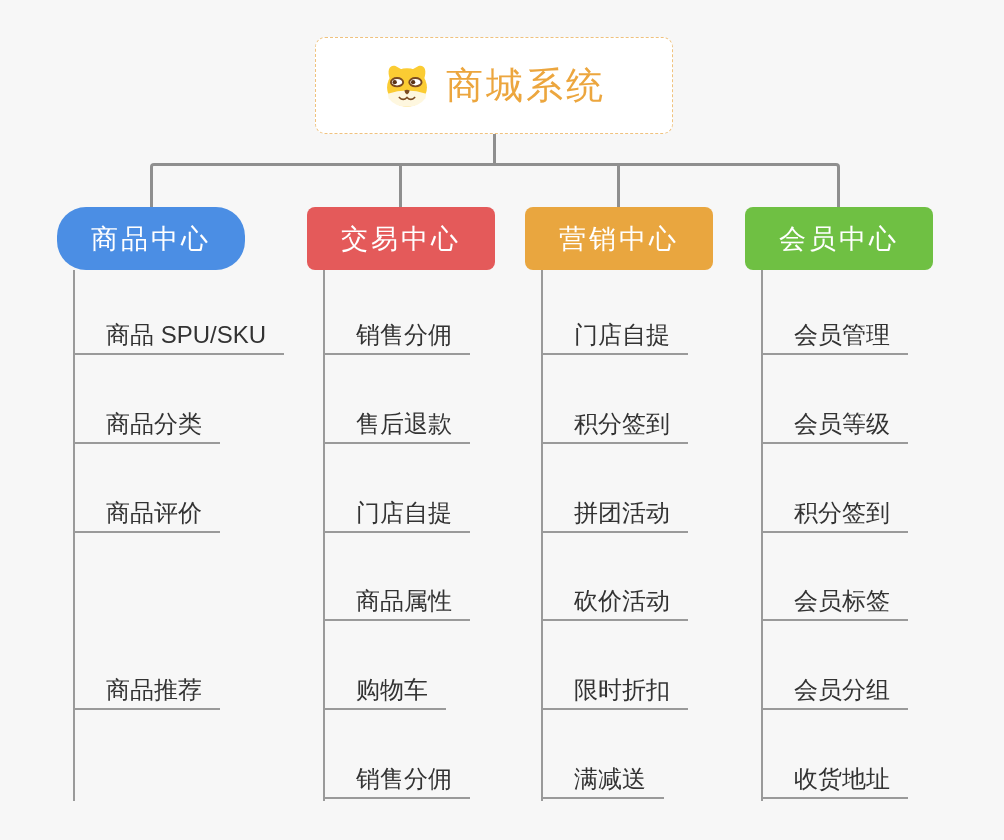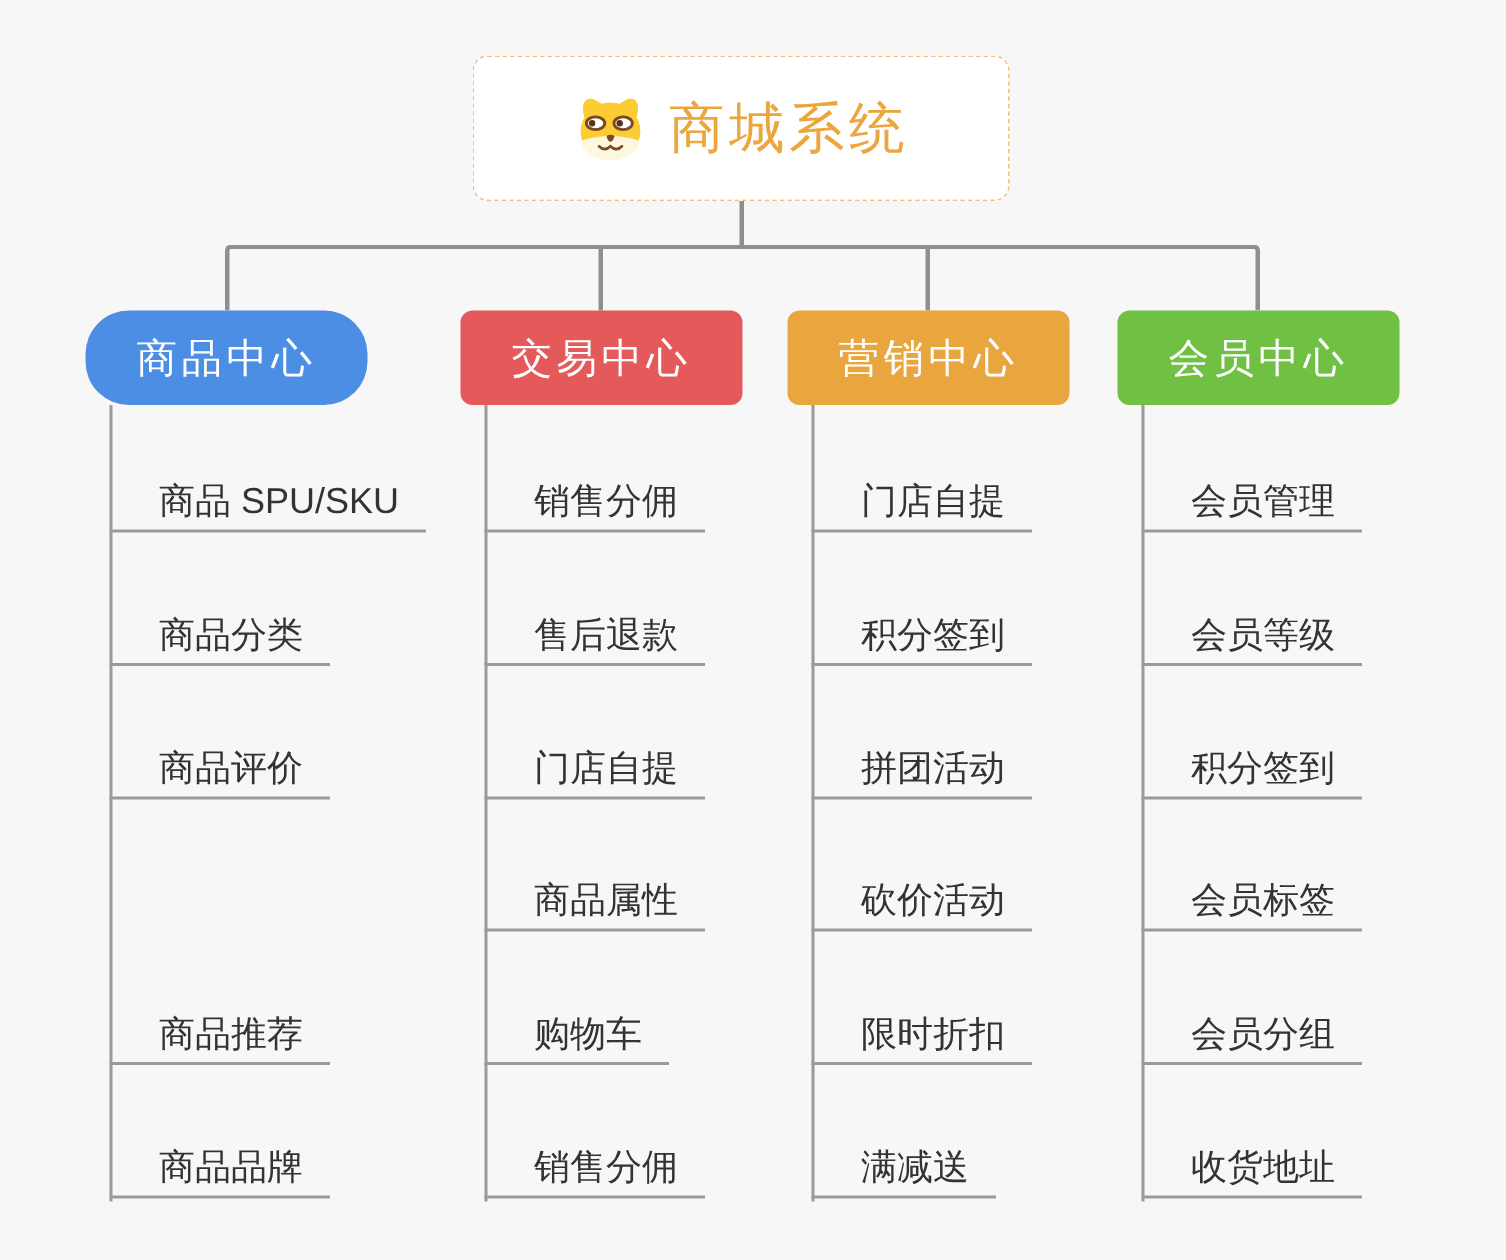--- a/index.html
+++ b/index.html
@@ -107,21 +107,20 @@
 
   <div class="branch-box" style="left: 57px; background-color: rgb(75, 142, 228); border-radius: 29px;">商品中心</div>
   <div class="branch-box" style="left: 307px; background-color: rgb(228, 90, 90);">交易中心</div>
   <div class="branch-box" style="left: 525px; background-color: rgb(233, 166, 63);">营销中心</div>
   <div class="branch-box" style="left: 745px; background-color: rgb(111, 192, 67);">会员中心</div>
 
   <div class="sub-item" style="left:73px;top:317px">商品 SPU/SKU</div>
   <div class="sub-item" style="left:73px;top:406px">商品分类</div>
   <div class="sub-item" style="left:73px;top:495px">商品评价</div>
   <div class="sub-item" style="left:73px;top:672px">商品推荐</div>
-  <div class="sub-item" style="left:73px;top:761px">商品品牌</div>
 
   <div class="sub-item" style="left:323px;top:317px">销售分佣</div>
   <div class="sub-item" style="left:323px;top:406px">售后退款</div>
   <div class="sub-item" style="left:323px;top:495px">门店自提</div>
   <div class="sub-item" style="left:323px;top:583px">商品属性</div>
   <div class="sub-item" style="left:323px;top:672px">购物车</div>
   <div class="sub-item" style="left:323px;top:761px">销售分佣</div>
 
   <div class="sub-item" style="left:541px;top:317px">门店自提</div>
   <div class="sub-item" style="left:541px;top:406px">积分签到</div>

